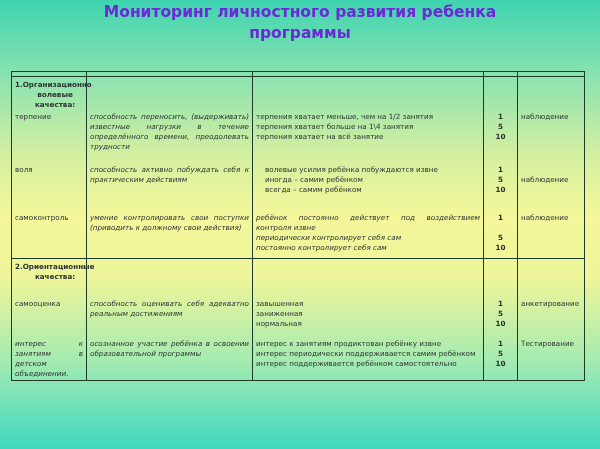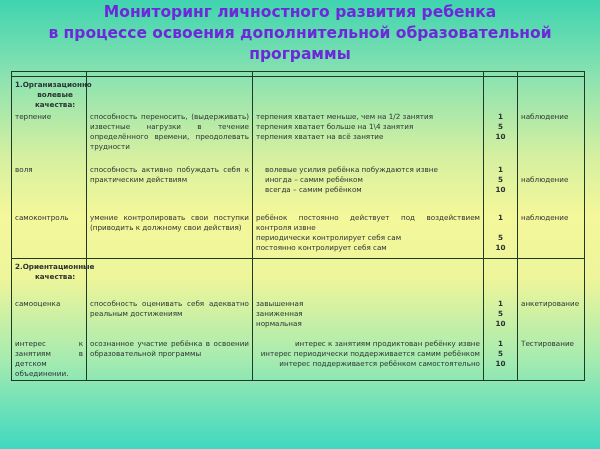--- a/index.html
+++ b/index.html
@@ -20,31 +20,30 @@
     font-family:"DejaVu Sans", sans-serif; font-size:7.2px; line-height:10px;
   }
   table.mon td, table.mon th {
     border-left:1.3px solid #1f3a28; border-right:1.3px solid #1f3a28;
     vertical-align:top; padding:1px 3px; color:#2b3333;
   }
   table.mon { border:1.5px solid #1f3a28; }
   th { font-weight:bold; text-align:center; color:#26323a; }
   tr.head th { height:50px; border-bottom:1.3px solid #1f3a28; }
   tr.sep td { border-bottom:1.3px solid #1f3a28; height:4px; padding:0; }
-  .just { text-align:justify; text-align-last:auto; }
+  .just { text-align:justify; text-align-last:auto;font-style:italic; }
   .score { text-align:center; font-weight:bold; }
   .sect { font-weight:bold; padding-left:3px; }
   .sect .l2 { padding-left:12px;text-align:center; }
 </style>
 </head>
 <body>
 
 <div class="title">
   <div>Мониторинг личностного развития ребенка</div>
-  <div>в процессе освоения дополнительной образовательной</div>
   <div>программы</div>
 </div>
 
 <table class="mon">
   <colgroup>
     <col style="width:75px">
     <col style="width:166px">
     <col style="width:231px">
     <col style="width:34px">
     <col style="width:67px">
@@ -144,21 +143,21 @@
     <td class="score" style="padding-top:16px;">
       <div>1</div>
       <div>5</div>
       <div>10</div>
     </td>
     <td style="padding-top:16px;">анкетирование</td>
   </tr>
   <tr>
     <td class="just" style="padding-top:9px; padding-bottom:1px;">интерес к занятиям в детском объединении.</td>
     <td class="just" style="padding-top:9px;">осознанное участие ребёнка в освоении образовательной программы</td>
-    <td style="padding-top:9px;text-align:right;">
+    <td style="padding-top:9px;">
       <div>интерес к занятиям продиктован ребёнку извне</div>
       <div>интерес периодически поддерживается самим ребёнком</div>
       <div>интерес поддерживается ребёнком самостоятельно</div>
     </td>
     <td class="score" style="padding-top:9px;">
       <div>1</div>
       <div>5</div>
       <div>10</div>
     </td>
     <td style="padding-top:9px;">Тестирование</td>

